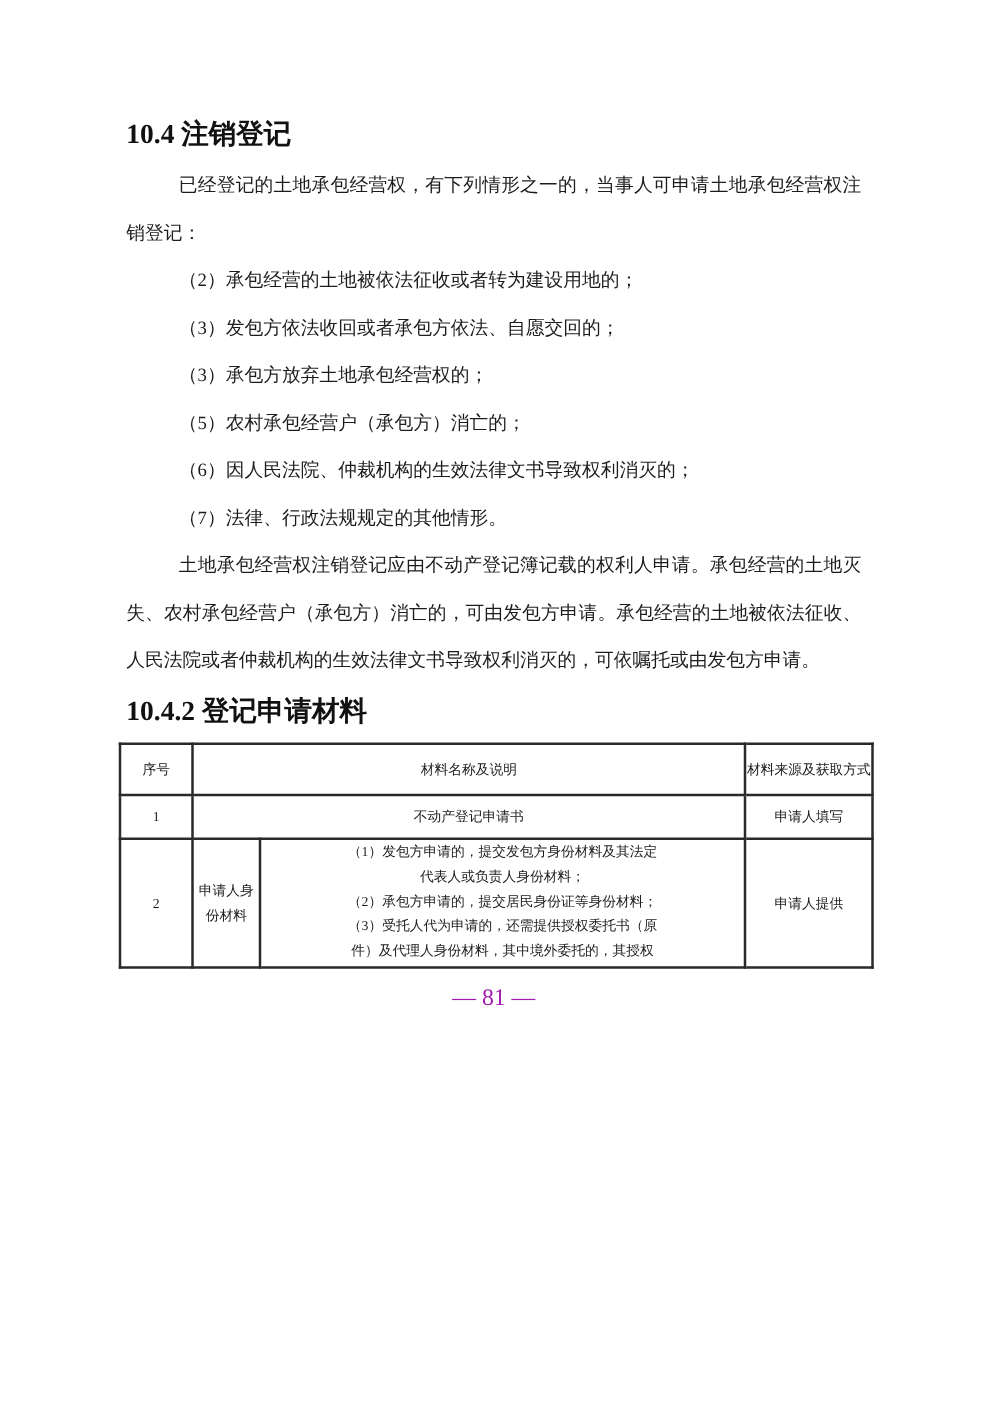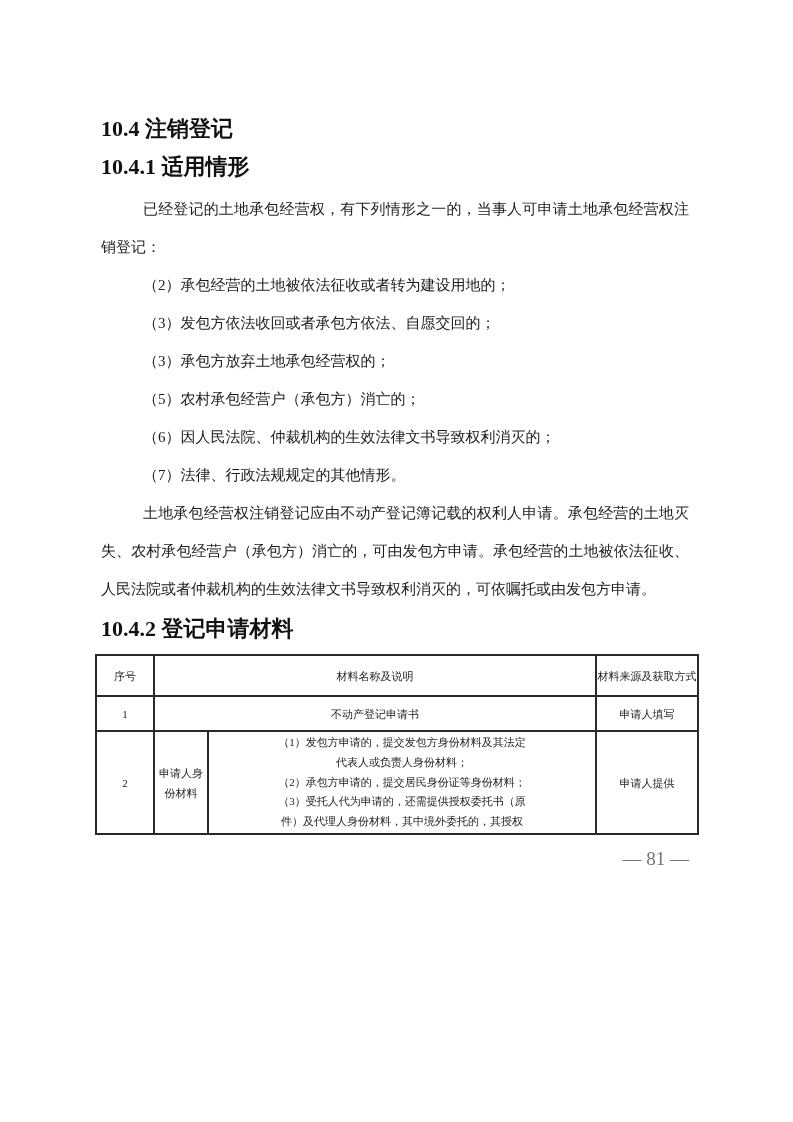--- a/index.html
+++ b/index.html
@@ -4,21 +4,21 @@
 <style>
   * { margin: 0; padding: 0; box-sizing: border-box; }
   html, body { width: 793px; height: 1122px; }
   body {
     background: #ffffff;
     color: #1a1a1a;
     font-family: "Liberation Serif", "DejaVu Serif", serif;
     position: relative;
     overflow: hidden;
   }
-  .page { padding: 110px 104px 0 101px; }
+  .page { padding: 88px 104px 0 101px; }
 
   .h {
     font-size: 22px;
     font-weight: bold;
     line-height: 38px;
     color: #111;
   }
   .h-materials { margin-top: 2px; margin-bottom: 0; }
 
   p.body {
@@ -56,34 +56,33 @@
   }
   .desc-line {
     white-space: nowrap;
     overflow: hidden;
     line-height: 19.8px;
   }
   td.name2 { padding: 0 1px; font-family: Liberation Serif, serif; }
 
   .pageno {
     margin-top: 12px;
-    text-align: right;
+    text-align: center;
     font-size: 19px;
     line-height: 24px;
-    color: #737373;
+    color: #a21caf;
   }
 </style>
 </head>
 <body>
 
 <div class="page">
 
   <div class="h">10.4 注销登记</div>
 
-  <div class="h">10.4.1 适用情形</div>
 
   <p class="body intro">已经登记的土地承包经营权，有下列情形之一的，当事人可申请土地承包经营权注销登记：</p>
 
   <p class="body">（2）承包经营的土地被依法征收或者转为建设用地的；</p>
   <p class="body">（3）发包方依法收回或者承包方依法、自愿交回的；</p>
   <p class="body">（3）承包方放弃土地承包经营权的；</p>
   <p class="body">（5）农村承包经营户（承包方）消亡的；</p>
   <p class="body">（6）因人民法院、仲裁机构的生效法律文书导致权利消灭的；</p>
   <p class="body">（7）法律、行政法规规定的其他情形。</p>
 

